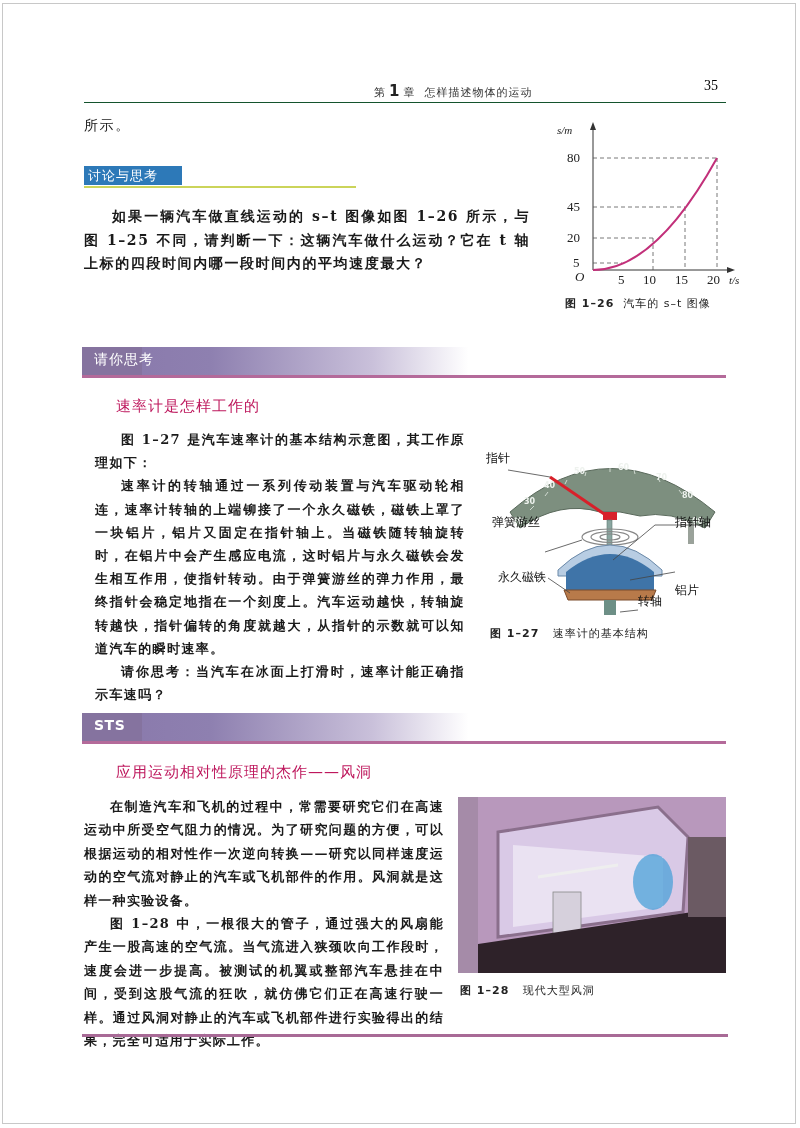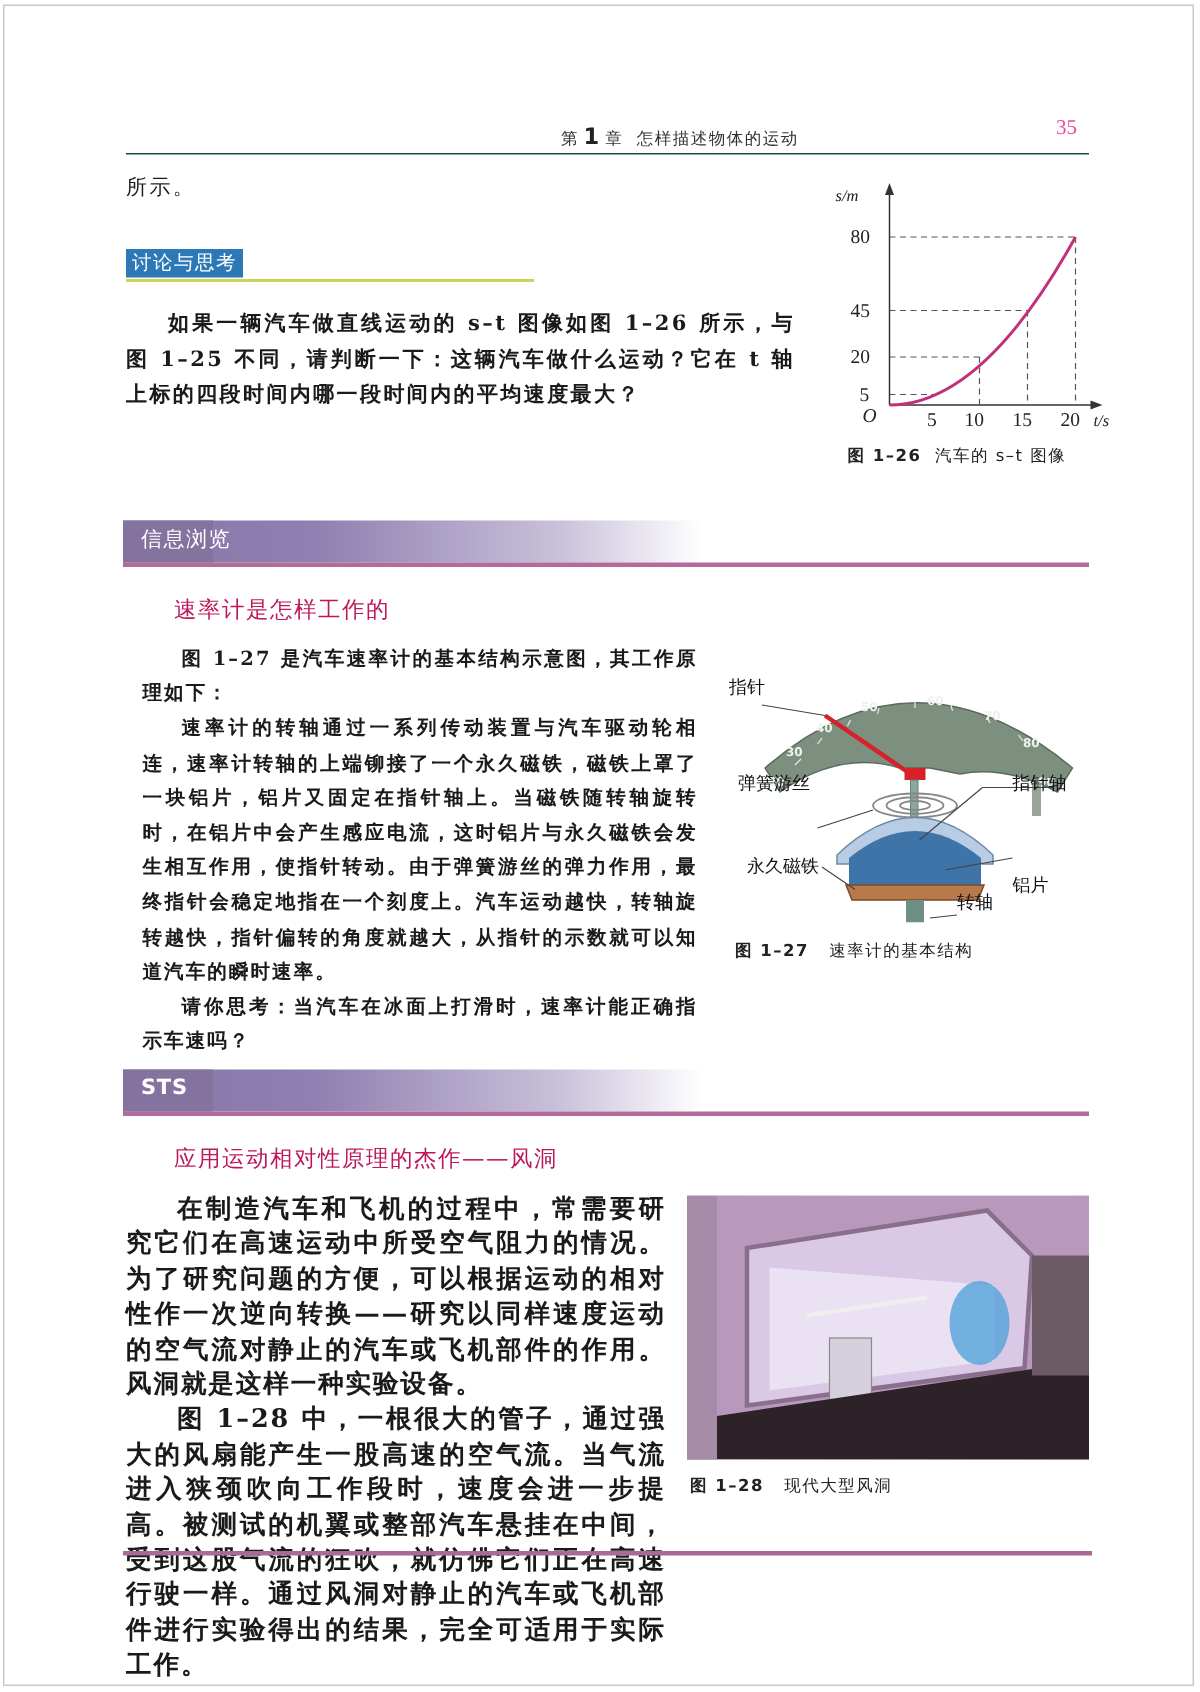--- a/index.html
+++ b/index.html
@@ -6,28 +6,28 @@
   body { width: 800px; height: 1128px; position: relative; overflow: hidden;
          font-family: "DejaVu Serif", "Liberation Serif", serif; color: #1a1a1a; }
   .page-border { position: absolute; left: 2px; top: 3px; width: 794px; height: 1121px;
                  border: 1px solid #c8c8c8; box-sizing: border-box; }
   .abs { position: absolute; }
 
   
   .run-head { left: 84px; top: 78px; width: 642px; height: 24px; border-bottom: 1px solid #14532d; }
   .run-chapter { position: absolute; left: 290px; top: 4px; font-size: 11px; font-family: "DejaVu Sans", sans-serif; color: #333; letter-spacing: 1px; }
   .run-chapter b { font-size: 15px; font-weight: 900; color: #222; margin: 0 3px; }
-  .page-num { position: absolute; right: 8px; top: 0px; font-size: 14px; color: #ec4899; font-family: "Liberation Serif", serif; }
+  .page-num { position: absolute; right: 8px; top: 0px; font-size: 14px; color: #000000; font-family: "Liberation Serif", serif; }
 
   .body-text { font-size: 14px; line-height: 23.5px; letter-spacing: 1.6px; text-align: justify; }
   .indent { text-indent: 2em; font-weight: bold; }
 
   
   .discuss-bar { left: 84px; top: 166px; width: 272px; height: 20px; border-bottom: 2px solid #cbd45a; }
-  .discuss-tag { position: absolute; left: 0; top: 0; height: 19px; padding: 0 4px 0 4px; background: #2d79b8; color: #fff;
+  .discuss-tag { position: absolute; left: 0; top: 0; height: 19px; padding: 0 24px 0 4px; background: #2d79b8; color: #fff;
                  font-family: "DejaVu Sans", sans-serif; font-size: 13px; line-height: 19px; letter-spacing: 1px; }
 
   
   .section-bar { left: 82px; width: 644px; height: 28px;
                  background: linear-gradient(to right, #8877aa 0%, #8e80b0 20%, #c9c0da 45%, #ffffff 60%);
                  border-bottom: 3px solid #b46a9a; }
   .section-bar::before { content: ""; position: absolute; left: 0; top: 0; width: 60px; height: 28px; background: #85739f; }
   .section-label { position: absolute; left: 12px; top: 4px; color: #fff; font-family: "DejaVu Sans", sans-serif; font-size: 14px; letter-spacing: 1px; }
   .section-label.sts { font-weight: bold; letter-spacing: 0.5px; }
   .subhead { font-family: "DejaVu Sans", sans-serif; font-size: 15px; letter-spacing: 1px; color: #be185d; }
@@ -93,21 +93,21 @@
       <text x="152" y="164">20</text>
       <text x="174" y="164" font-style="italic" font-size="11">t/s</text>
     </g>
   </svg>
 </div>
 <div class="abs caption" style="left:565px; top:296px;">
   <b>图 1–26</b>&nbsp;&nbsp;<span>汽车的 s–t 图像</span>
 </div>
 
 <div class="abs section-bar" style="top:347px;">
-  <span class="section-label">信息浏览</span>
+  <span class="section-label">请你思考</span>
 </div>
 <div class="abs subhead" style="left:116px; top:397px;">速率计是怎样工作的</div>
 
 <div class="abs body-text" style="left:84px; top:428px; width:370px; font-size:13px; line-height:23.2px; letter-spacing:1.4px;margin-left:11px;">
   <div class="indent">图 1–27 是汽车速率计的基本结构示意图，其工作原理如下：</div>
   <div class="indent">速率计的转轴通过一系列传动装置与汽车驱动轮相连，速率计转轴的上端铆接了一个永久磁铁，磁铁上罩了一块铝片，铝片又固定在指针轴上。当磁铁随转轴旋转时，在铝片中会产生感应电流，这时铝片与永久磁铁会发生相互作用，使指针转动。由于弹簧游丝的弹力作用，最终指针会稳定地指在一个刻度上。汽车运动越快，转轴旋转越快，指针偏转的角度就越大，从指针的示数就可以知道汽车的瞬时速率。</div>
   <div class="indent">请你思考：当汽车在冰面上打滑时，速率计能正确指示车速吗？</div>
 </div>
 
 <div class="abs" style="left:470px; top:440px; width:270px; height:175px;">
@@ -172,21 +172,21 @@
 </div>
 <div class="abs caption" style="left:490px; top:626px;">
   <b>图 1–27</b>&nbsp;&nbsp;&nbsp;<span>速率计的基本结构</span>
 </div>
 
 <div class="abs section-bar" style="top:713px;">
   <span class="section-label sts">STS</span>
 </div>
 <div class="abs subhead" style="left:116px; top:763px;">应用运动相对性原理的杰作——风洞</div>
 
-<div class="abs body-text" style="left:84px; top:795px; width:360px; font-size:17px; line-height:23.4px; letter-spacing:1.3px;">
+<div class="abs body-text" style="left:84px; top:795px; width:360px; font-size:13px; line-height:23.4px; letter-spacing:1.3px;">
   <div class="indent">在制造汽车和飞机的过程中，常需要研究它们在高速运动中所受空气阻力的情况。为了研究问题的方便，可以根据运动的相对性作一次逆向转换——研究以同样速度运动的空气流对静止的汽车或飞机部件的作用。风洞就是这样一种实验设备。</div>
   <div class="indent">图 1–28 中，一根很大的管子，通过强大的风扇能产生一股高速的空气流。当气流进入狭颈吹向工作段时，速度会进一步提高。被测试的机翼或整部汽车悬挂在中间，受到这股气流的狂吹，就仿佛它们正在高速行驶一样。通过风洞对静止的汽车或飞机部件进行实验得出的结果，完全可适用于实际工作。</div>
 </div>
 
 <div class="abs photo">
   <svg width="268" height="176" viewBox="0 0 268 176">
     <rect x="0" y="0" width="268" height="176" fill="#b898bc"></rect>
     <polygon points="40,35 200,10 230,40 225,115 40,140" fill="#d9c9e6" stroke="#8a6f8c" stroke-width="3"></polygon>
     <polygon points="55,48 205,60 205,110 55,130" fill="#eae2f2"></polygon>
     <ellipse cx="195" cy="85" rx="20" ry="28" fill="#4aa0d8" opacity="0.75"></ellipse>

